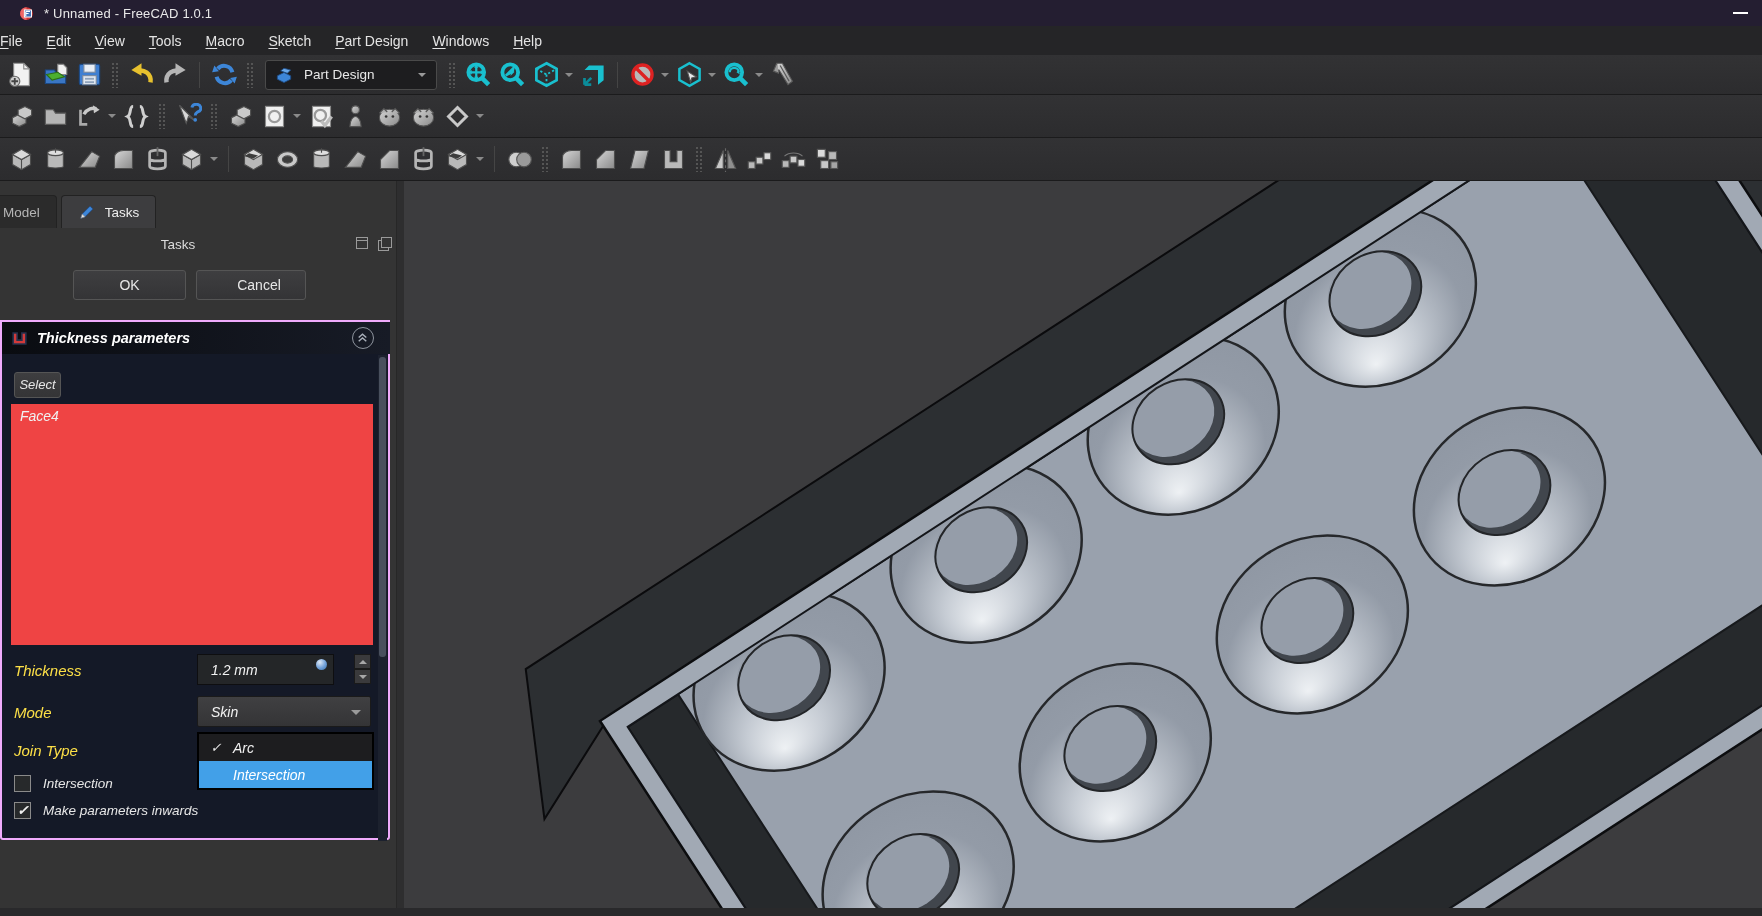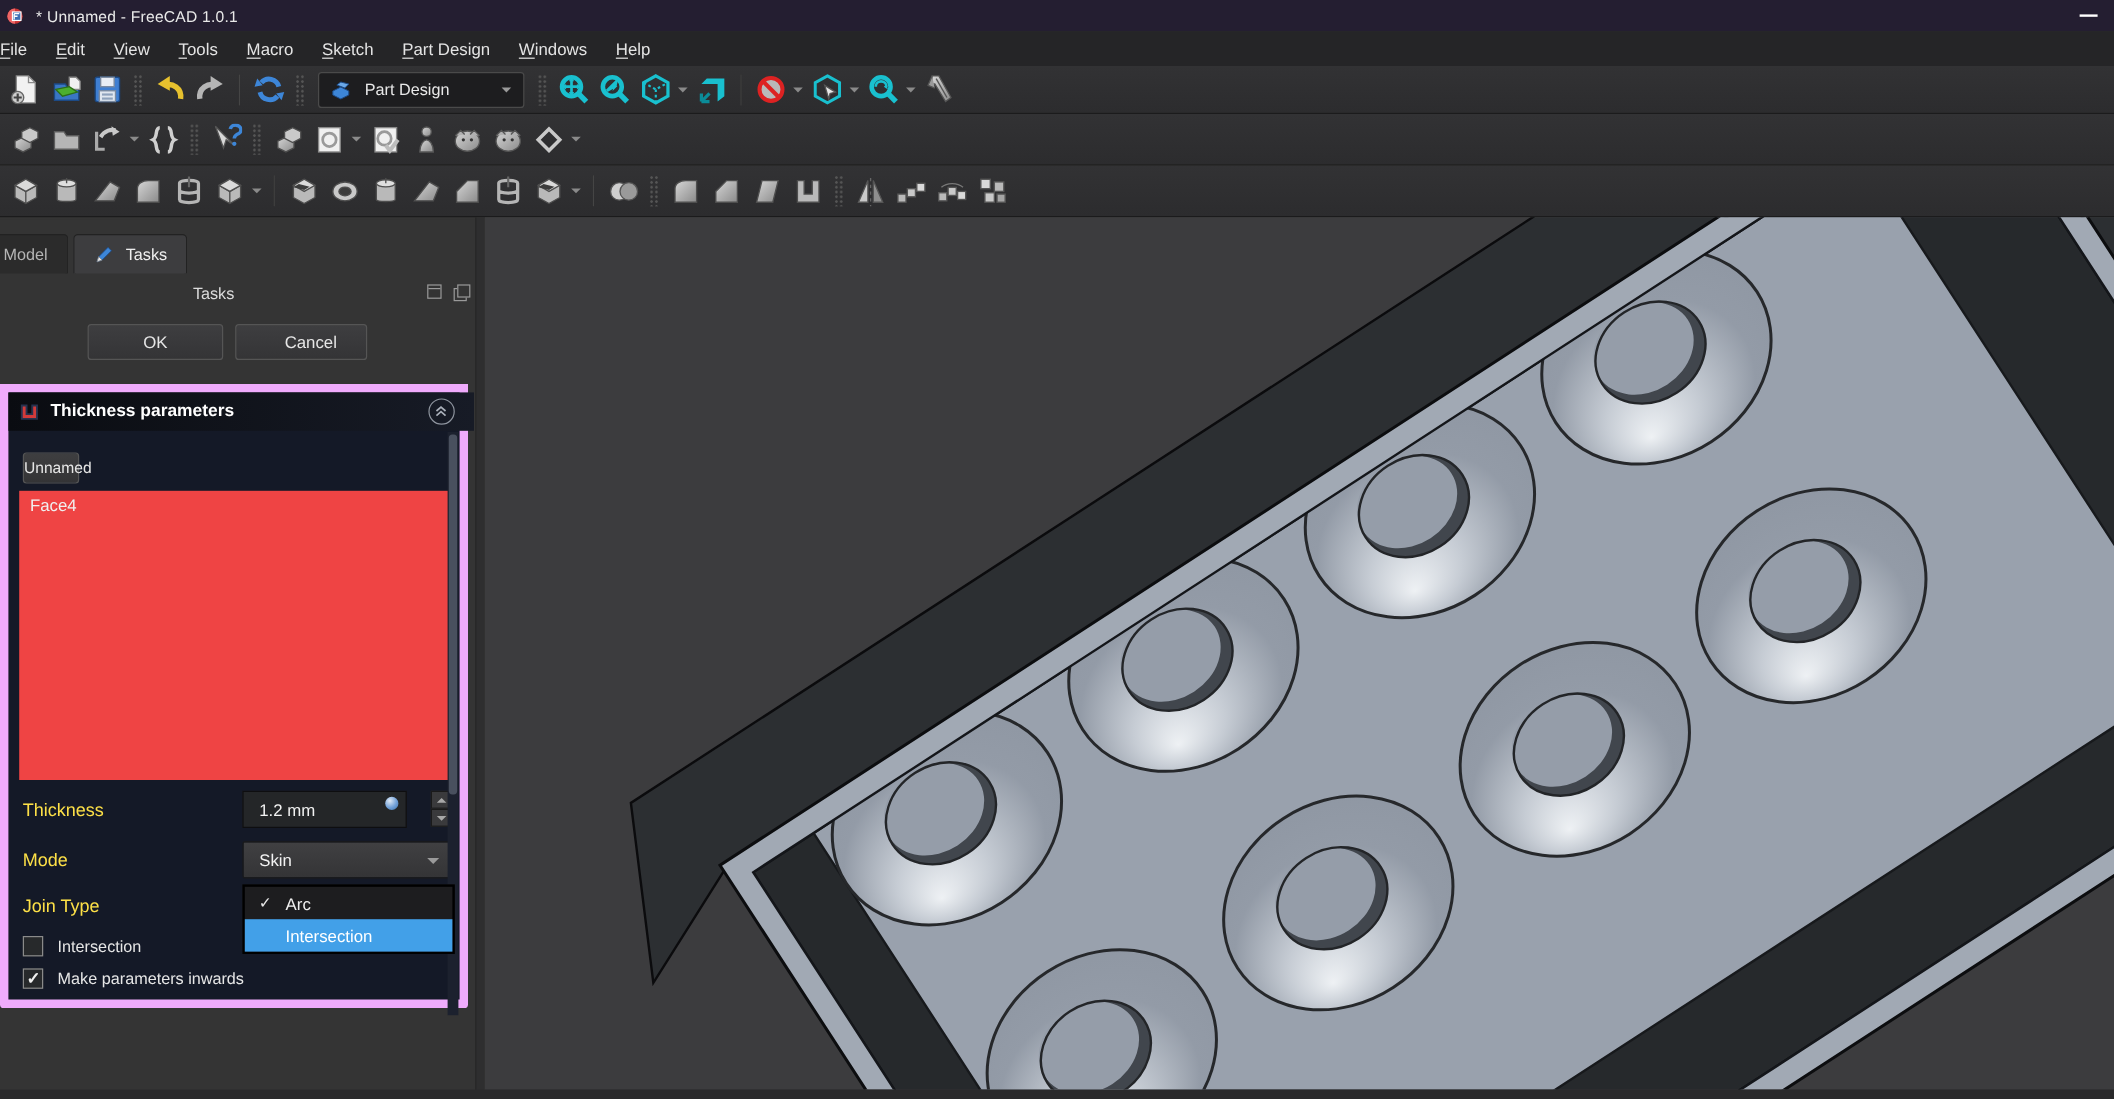--- a/index.html
+++ b/index.html
@@ -2,21 +2,21 @@
 <html><head>
 <meta charset="utf-8">
 <style>
   * { box-sizing: border-box; margin: 0; padding: 0; }
   html,body { width:1762px; height:916px; overflow:hidden; background:#343434;
     font-family:"Liberation Sans", sans-serif; }
   #app { position:relative; width:1762px; height:916px; background:#343434; }
 
   
   .titlebar { position:absolute; left:0; top:0; width:1762px; height:26px;
-    background:#241e31; display:flex; align-items:center; padding-left:4px; }
+    background:#241e31; display:flex; align-items:center; padding-left:18px; }
   .titlebar .appicon { width:17px; height:17px; margin-right:9px; }
   .titlebar .title { color:#e9e9e9; font-size:13px; letter-spacing:.2px; }
   .win-min { position:absolute; right:14px; top:12px; width:15px; height:2px; background:#fff; }
 
   
   .menubar { position:absolute; left:-10px; top:26px; width:1780px; height:29px;
     background:#252527; display:flex; align-items:center; }
   .menu-item { color:#e4e4e4; font-size:14px; padding:4px 10px; margin-right:4px; cursor:default; }
   .menu-item u { text-decoration-thickness:1px; text-underline-offset:2px; }
 
@@ -63,21 +63,21 @@
   .pt-ico.float::before { content:""; position:absolute; left:0; top:3px; width:9px; height:9px; border:1px solid #9a9a9a; }
   .pt-ico.float::after { content:""; position:absolute; left:3px; top:0; width:9px; height:9px; border:1px solid #9a9a9a; background:#343434; }
 
   .btn { background:linear-gradient(#3e3e40,#343436); border:1px solid #555; border-radius:3px;
     color:#e6e6e6; font-size:14px; text-align:center; }
   #btn-ok { position:absolute; left:73px; top:87px; width:113px; height:30px; line-height:28px; }
   #btn-cancel { position:absolute; left:196px; top:87px; width:110px; height:30px; line-height:28px;padding-left:16px; }
 
   
   .taskbox { position:absolute; left:0; top:137px; width:390px; height:520px;
-    background:#141927; border:7px solid #f0abfc; border-radius:0 0 3px 3px; }
+    background:#141927; border:2px solid #f0abfc; border-radius:0 0 3px 3px;font-style:italic; }
   .tb-header { position:absolute; left:0; top:0; width:388px; height:32px;
     background:linear-gradient(90deg,#0a0c11,#171b26); display:flex; align-items:center; padding:0 8px; }
   .tb-header svg { width:19px; height:19px; margin-right:8px; }
   .tb-header .txt { color:#ffffff; font-size:14.5px; font-weight:bold; flex:1; }
   .collapse { width:22px; height:22px; border:1.5px solid #8e949e; border-radius:50%;
     position:relative; margin-right:8px; }
   .collapse svg { position:absolute; left:3px; top:3px; width:13px; height:13px; }
 
   #btn-select { position:absolute; left:12px; top:50px; width:47px; height:26px; line-height:24px; font-size:13px; }
 
@@ -661,21 +661,21 @@
             <use href="#s-thickred"></use>
           </svg>
         <span class="txt">Thickness parameters</span>
         <span class="collapse">
             <svg>
               <use href="#s-chev2"></use>
             </svg>
           </span>
       </div>
 
-      <div class="btn" id="btn-select">Unnamed</div>
+      <div class="btn" id="btn-select">Select</div>
 
       <div class="facelist">
         <div class="item">Face4</div>
       </div>
 
       <span class="frow-label" style="top:340px">Thickness</span>
       <div class="spinbox">
         <span>1.2 mm</span>
         <span class="expr-ico"></span>
       </div>

